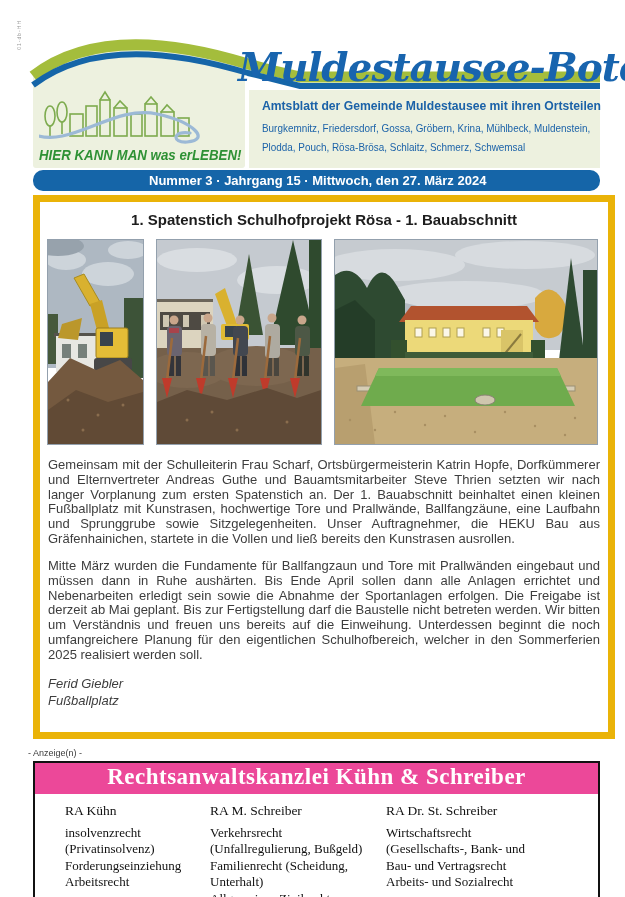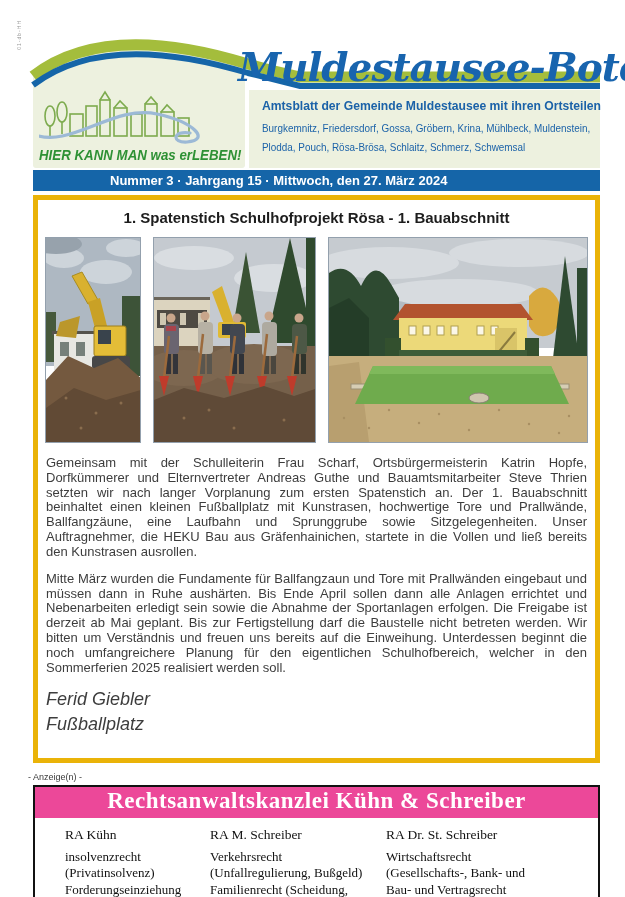--- a/index.html
+++ b/index.html
@@ -32,36 +32,36 @@
     font-size:13.5px; font-weight:bold; white-space:nowrap;
     transform:scaleX(0.90); transform-origin:left top; margin-bottom:6px;
   }
   .towns {
     font-size:11.8px; line-height:1.6; white-space:nowrap;
     transform:scaleX(0.84); transform-origin:left top;
   }
   .issue-bar {
     position:absolute; left:33px; top:170px; width:567px; height:21px;
     background:#1565a8; color:#ffffff; font-size:13px; font-weight:bold;
-    line-height:21px; padding-left:77px; white-space:nowrap;
+    line-height:21px; padding-left:116px; white-space:nowrap;border-radius:10px;
   }
 
   
   .article {
-    margin:3px 25px 0 33px; border:5px solid #eab308;
+    margin:3px 10px 0 33px; border:7px solid #eab308;
     padding:5px 7px 6px;
   }
   .headline { text-align:center; font-size:15px; font-weight:bold; color:#1d1d1d; margin:4px 0 11px; }
   .photos { display:flex; gap:12px; margin-bottom:13px; }
   .photo { border:1px solid #93a0ad; overflow:hidden; font-size:0; }
   .body-text {
     font-size:13px; line-height:1.14; text-align:justify; color:#3d3d3d;
     margin:0 1px 12px;
   }
-  .signature { font-size:18px; font-style:italic; color:#3d3d3d; line-height:1.35; margin:3px 1px 16px; }
+  .signature { font-size:13px; font-style:italic; color:#3d3d3d; line-height:1.35; margin:3px 1px 16px; }
 
   
   .ad-label { margin:9px 0 3px 28px; font-size:9px; color:#3a3a3a; }
   .ad { margin:0 25px 0 33px; border:2px solid #111111; }
   .ad-banner {
     background:#ec4899; color:#ffffff; text-align:center;
     font-family:"Liberation Serif", serif; font-weight:bold; font-size:23px;
     padding:1px 0 4px; letter-spacing:0.5px;
   }
   .ad-cols { display:flex; padding:9px 8px 10px 30px; font-family:"Liberation Serif", serif; color:#111; background:#fff; }
@@ -294,20 +294,21 @@
 <section class="ad">
 
   <div class="ad-banner">Rechtsanwaltskanzlei Kühn &amp; Schreiber</div>
 
   <div class="ad-cols">
     <div class="ad-col-1">
       <div class="ad-col-title">RA Kühn</div>
       <div class="ad-line">insolvenzrecht</div>
       <div class="ad-line">(Privatinsolvenz)</div>
       <div class="ad-line">Forderungseinziehung</div>
+      <div class="ad-line">Arbeitsrecht</div>
     </div>
     <div class="ad-col-2">
       <div class="ad-col-title">RA M. Schreiber</div>
       <div class="ad-line">Verkehrsrecht</div>
       <div class="ad-line">(Unfallregulierung, Bußgeld)</div>
       <div class="ad-line">Familienrecht (Scheidung, Unterhalt)</div>
       <div class="ad-line">Allgemeines Zivilrecht</div>
     </div>
     <div class="ad-col-3">
       <div class="ad-col-title">RA Dr. St. Schreiber</div>

